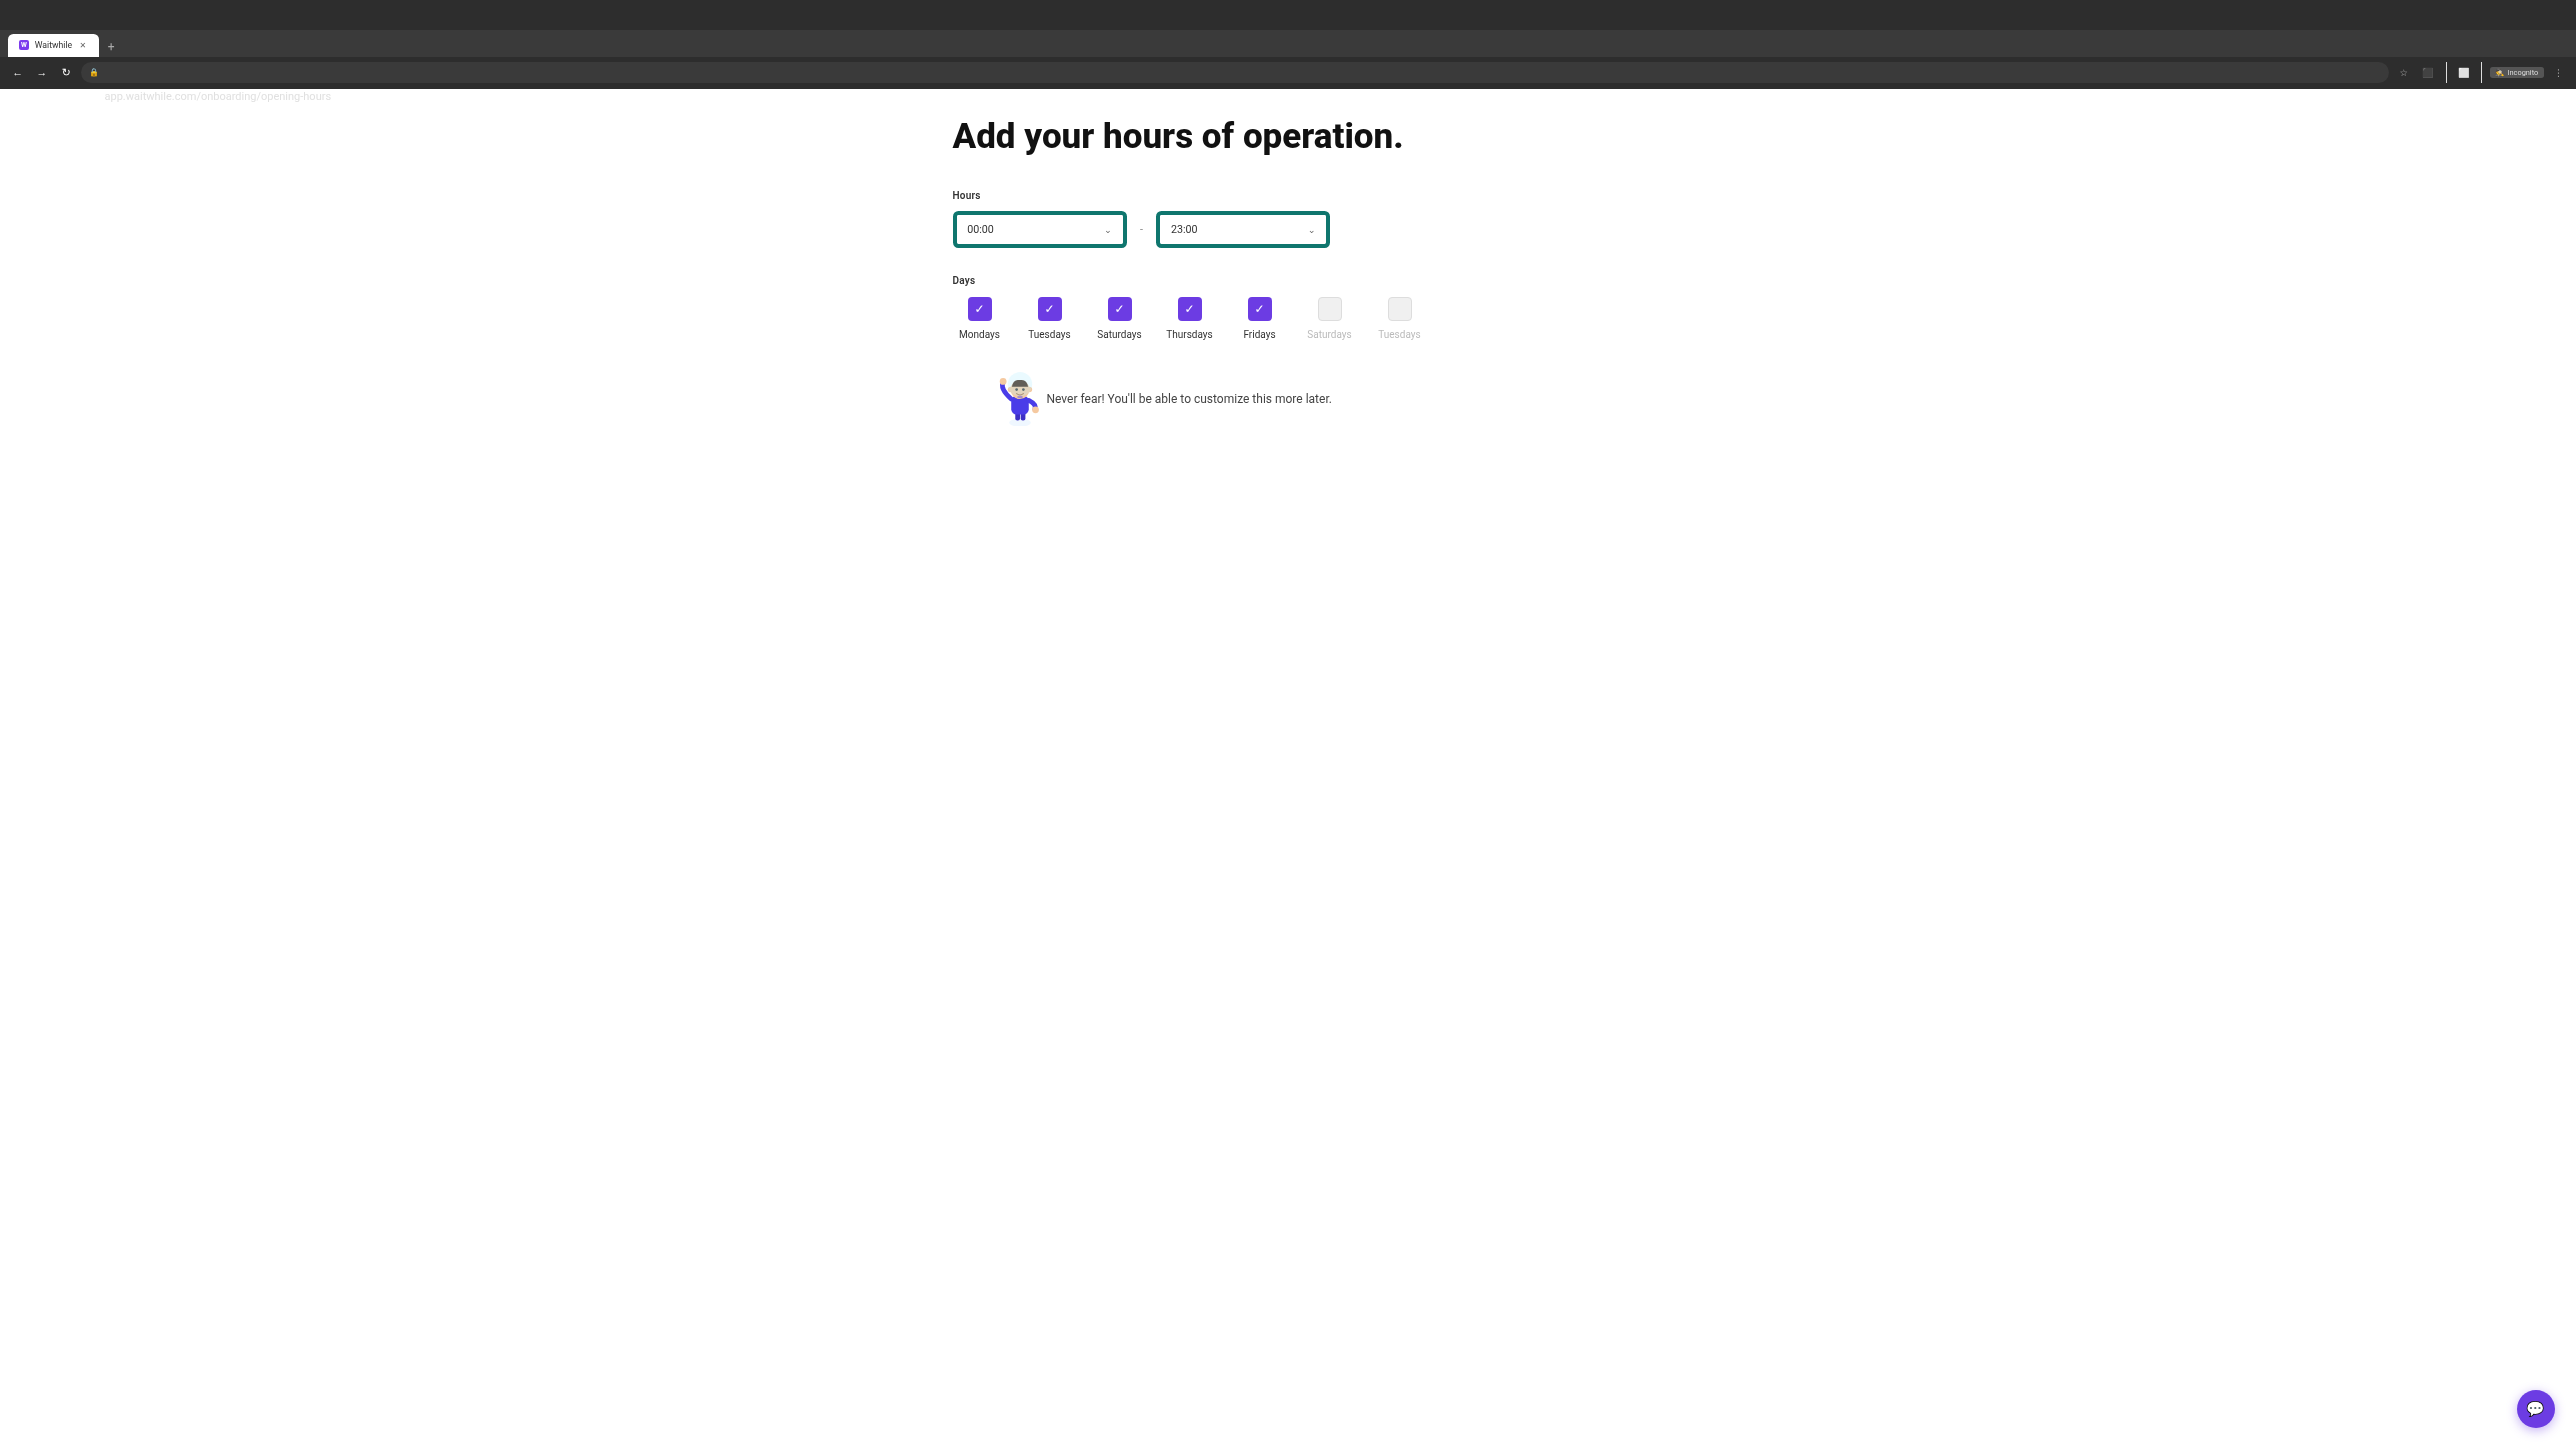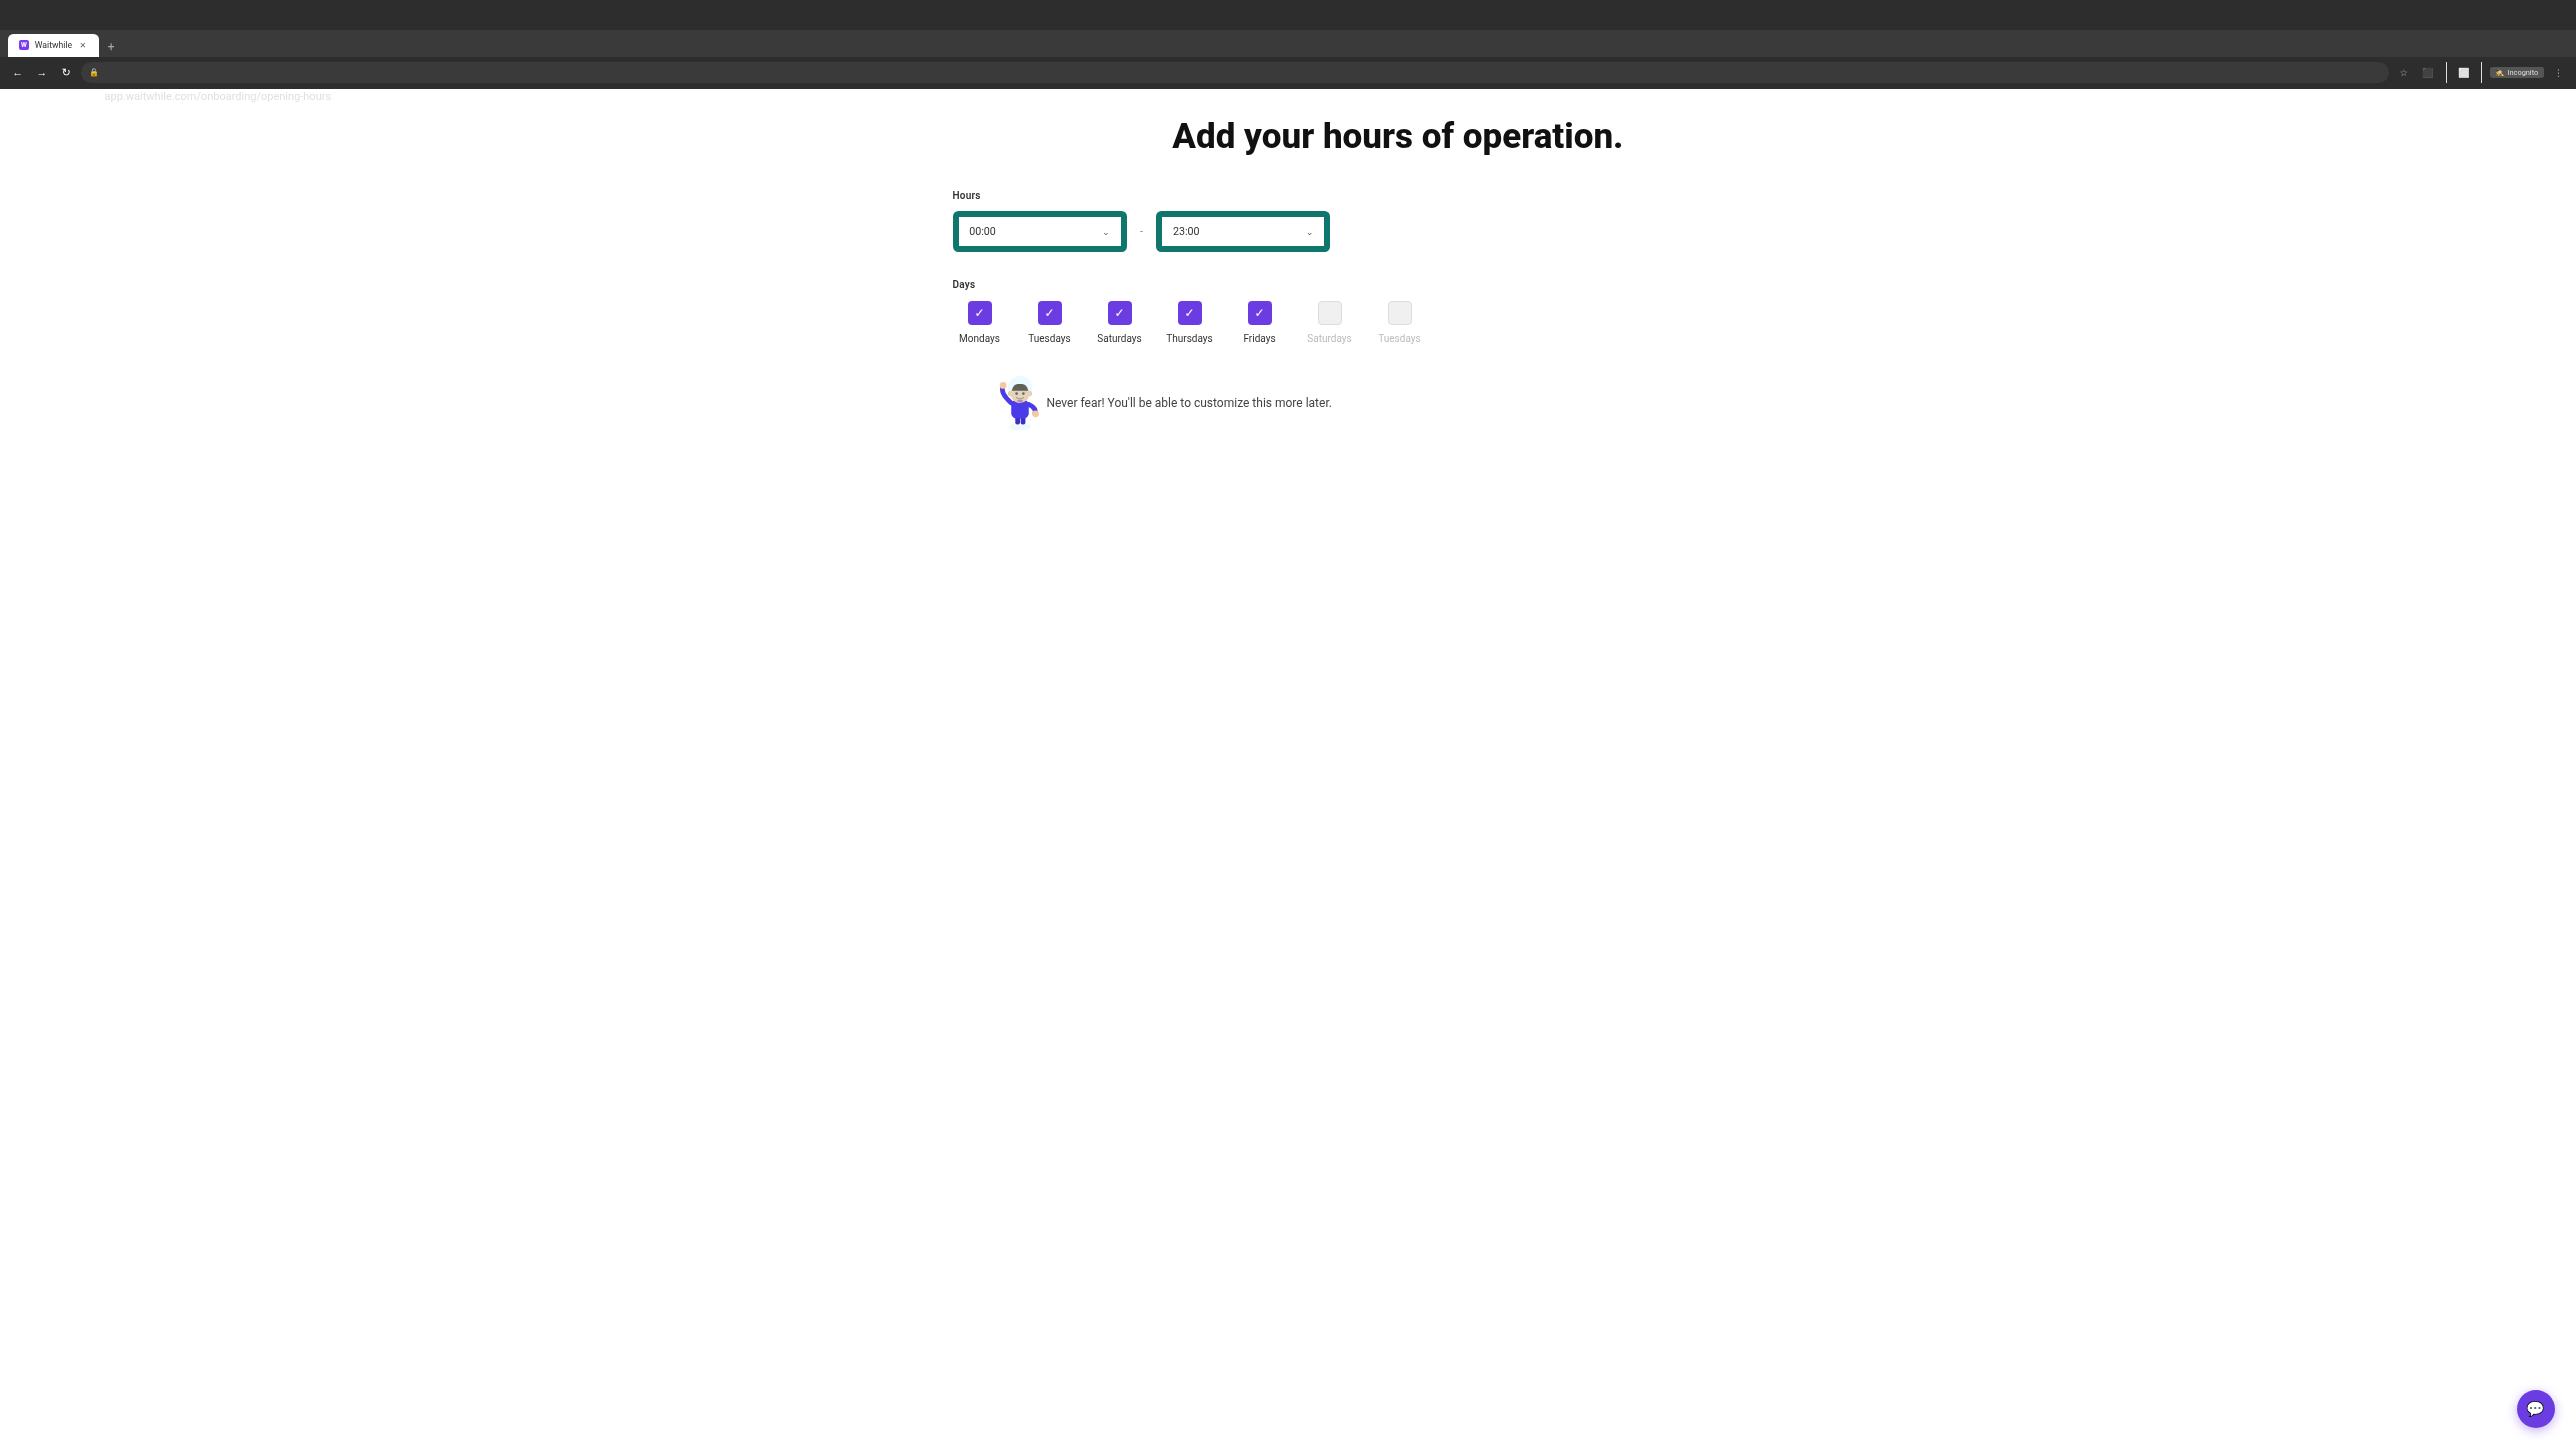--- a/index.html
+++ b/index.html
@@ -160,21 +160,21 @@
       padding: 27px 134px 54px;
       max-width: 939px;
       margin: 0 auto;
       position: relative;
     }
 
     .page-title {
       font-size: 35px;
       font-weight: 800;
       color: #111;
-      text-align: right;
+      text-align: left;
       margin-bottom: 32px;
       line-height: 1.2;
     }
 
     .section-label {
       font-size: 10px;
       font-weight: 600;
       color: #333;
       margin-bottom: 10.7px;
       letter-spacing: 0.2px;
@@ -188,21 +188,21 @@
     .hours-row {
       display: flex;
       align-items: center;
       gap: 10.7px;
     }
 
     .time-dropdown {
       display: flex;
       align-items: center;
       justify-content: space-between;
-      border: 6px solid #0f766e;
+      border: 4px solid #0f766e;
       border-radius: 5.4px;
       padding: 8px 10.7px;
       min-width: 174px;
       cursor: pointer;
       background: #fff;
     }
 
     .time-value {
       font-size: 10.7px;
       color: #333;

